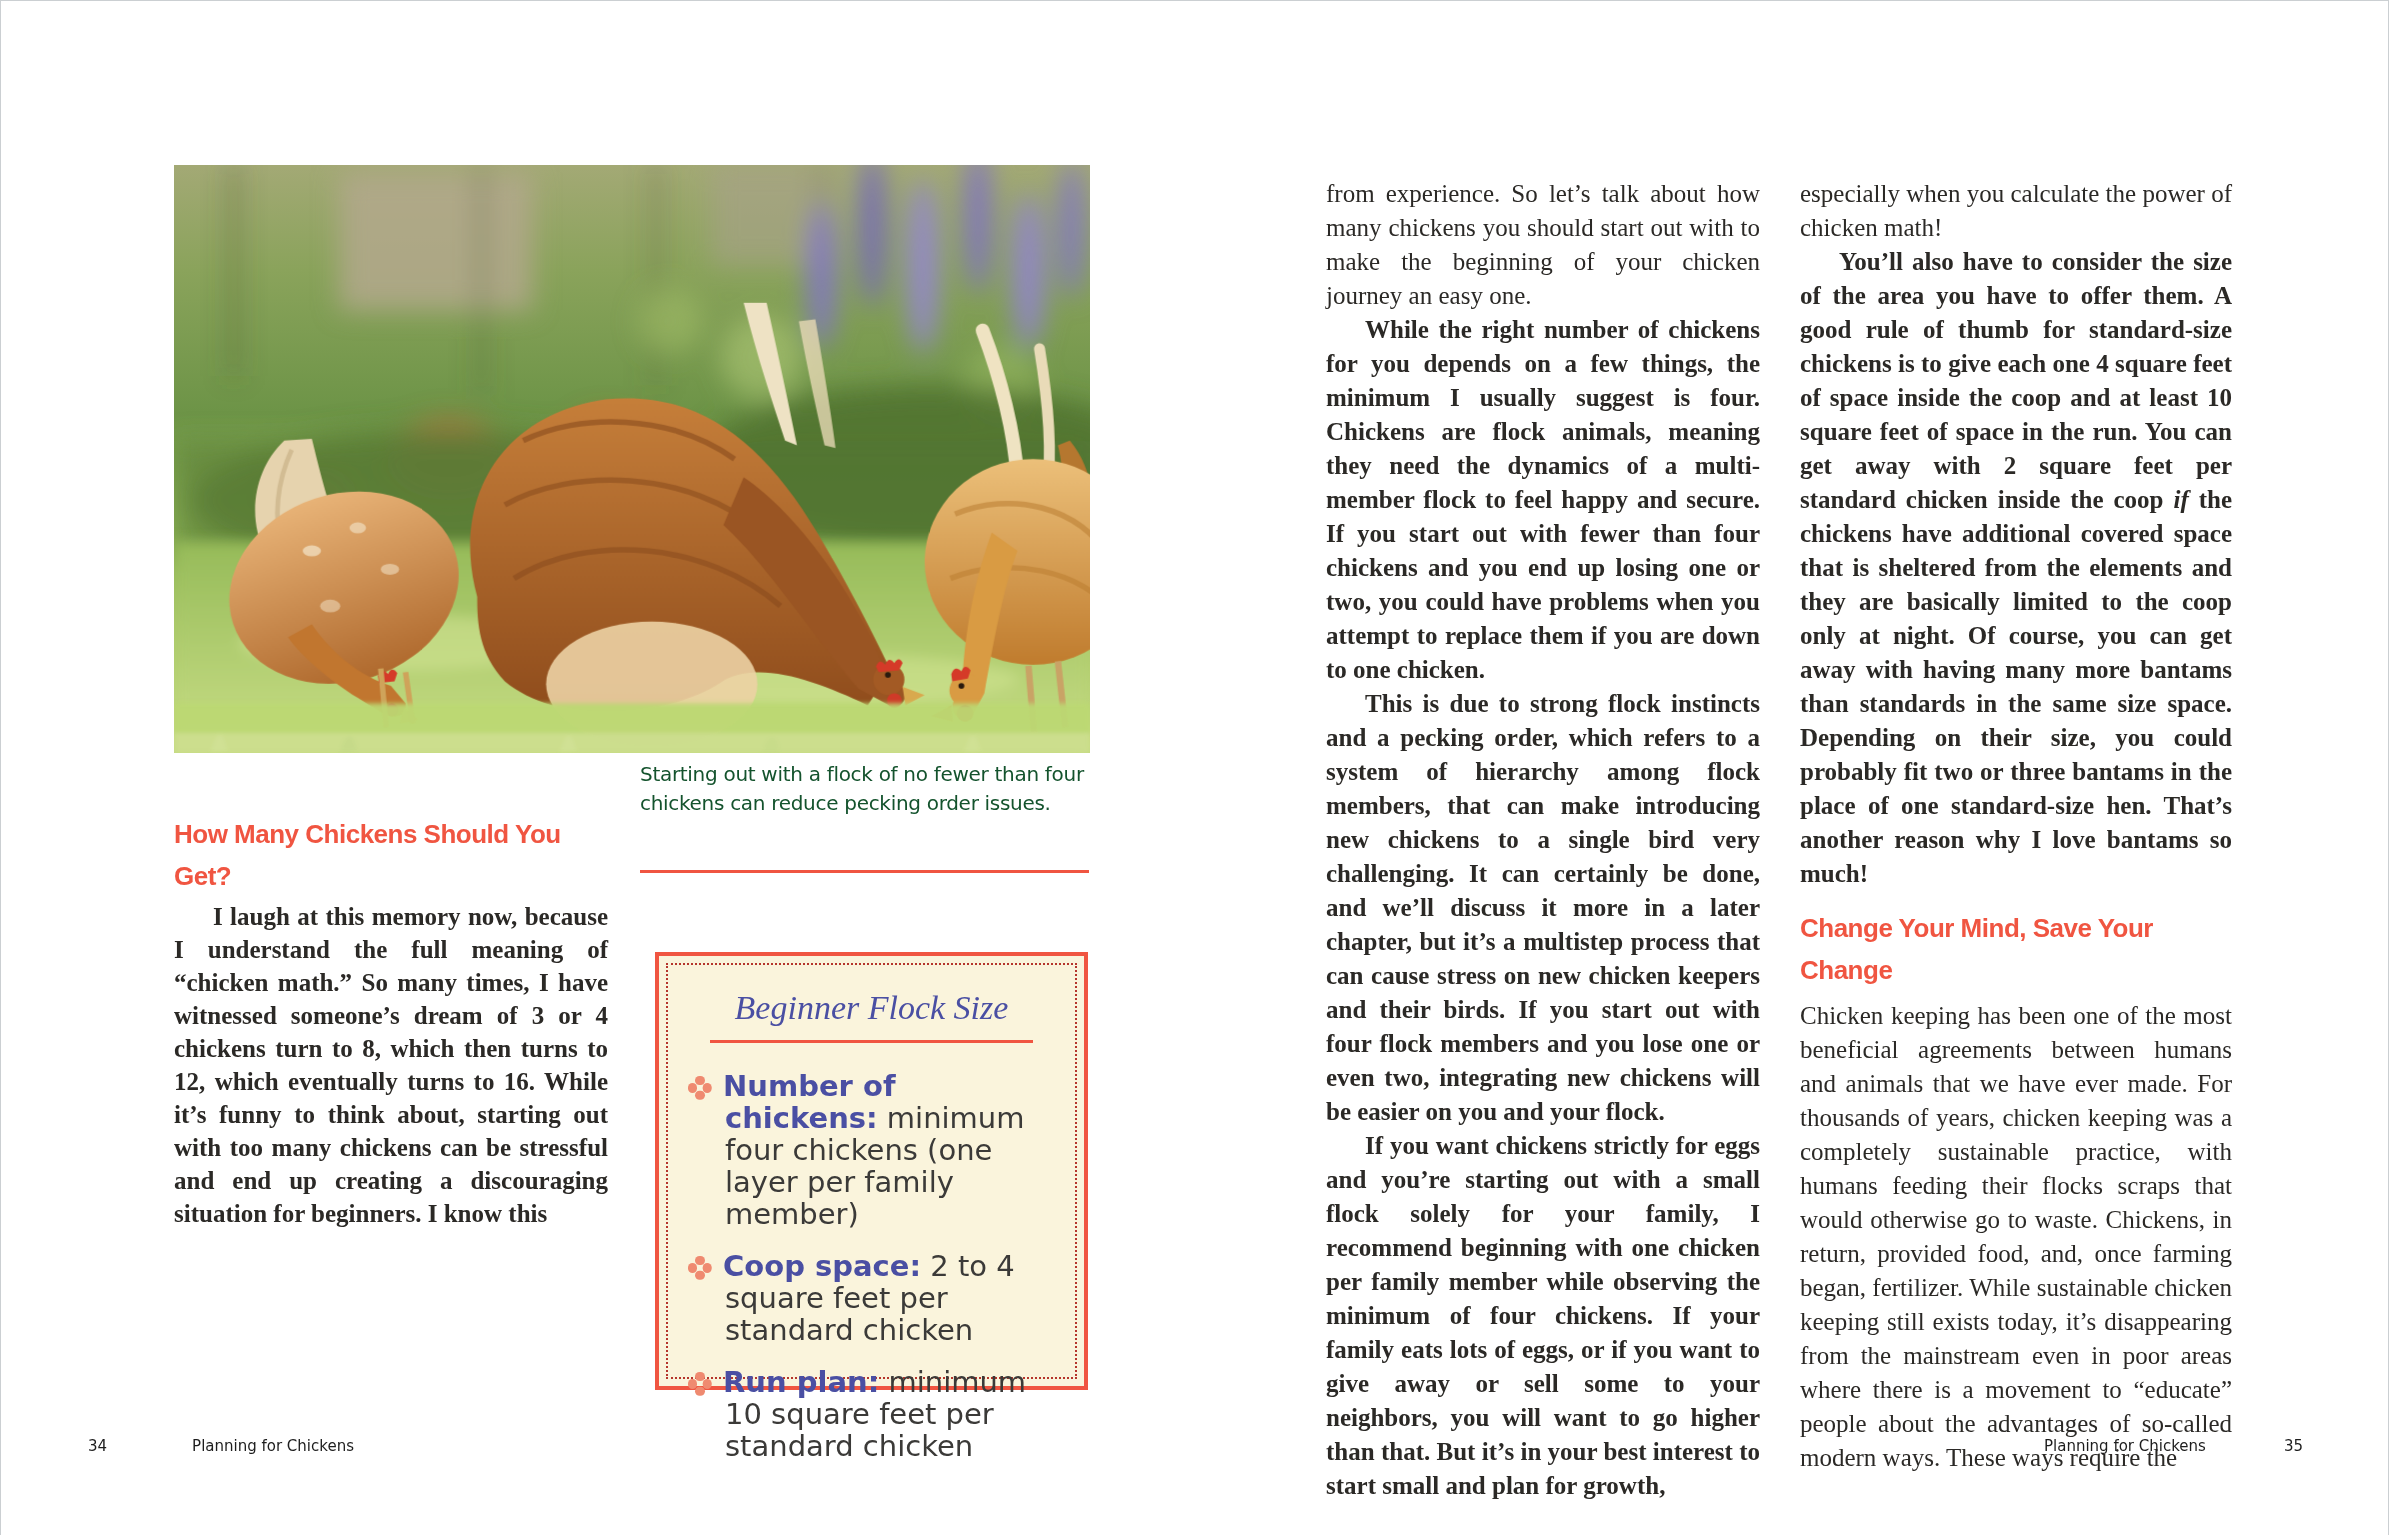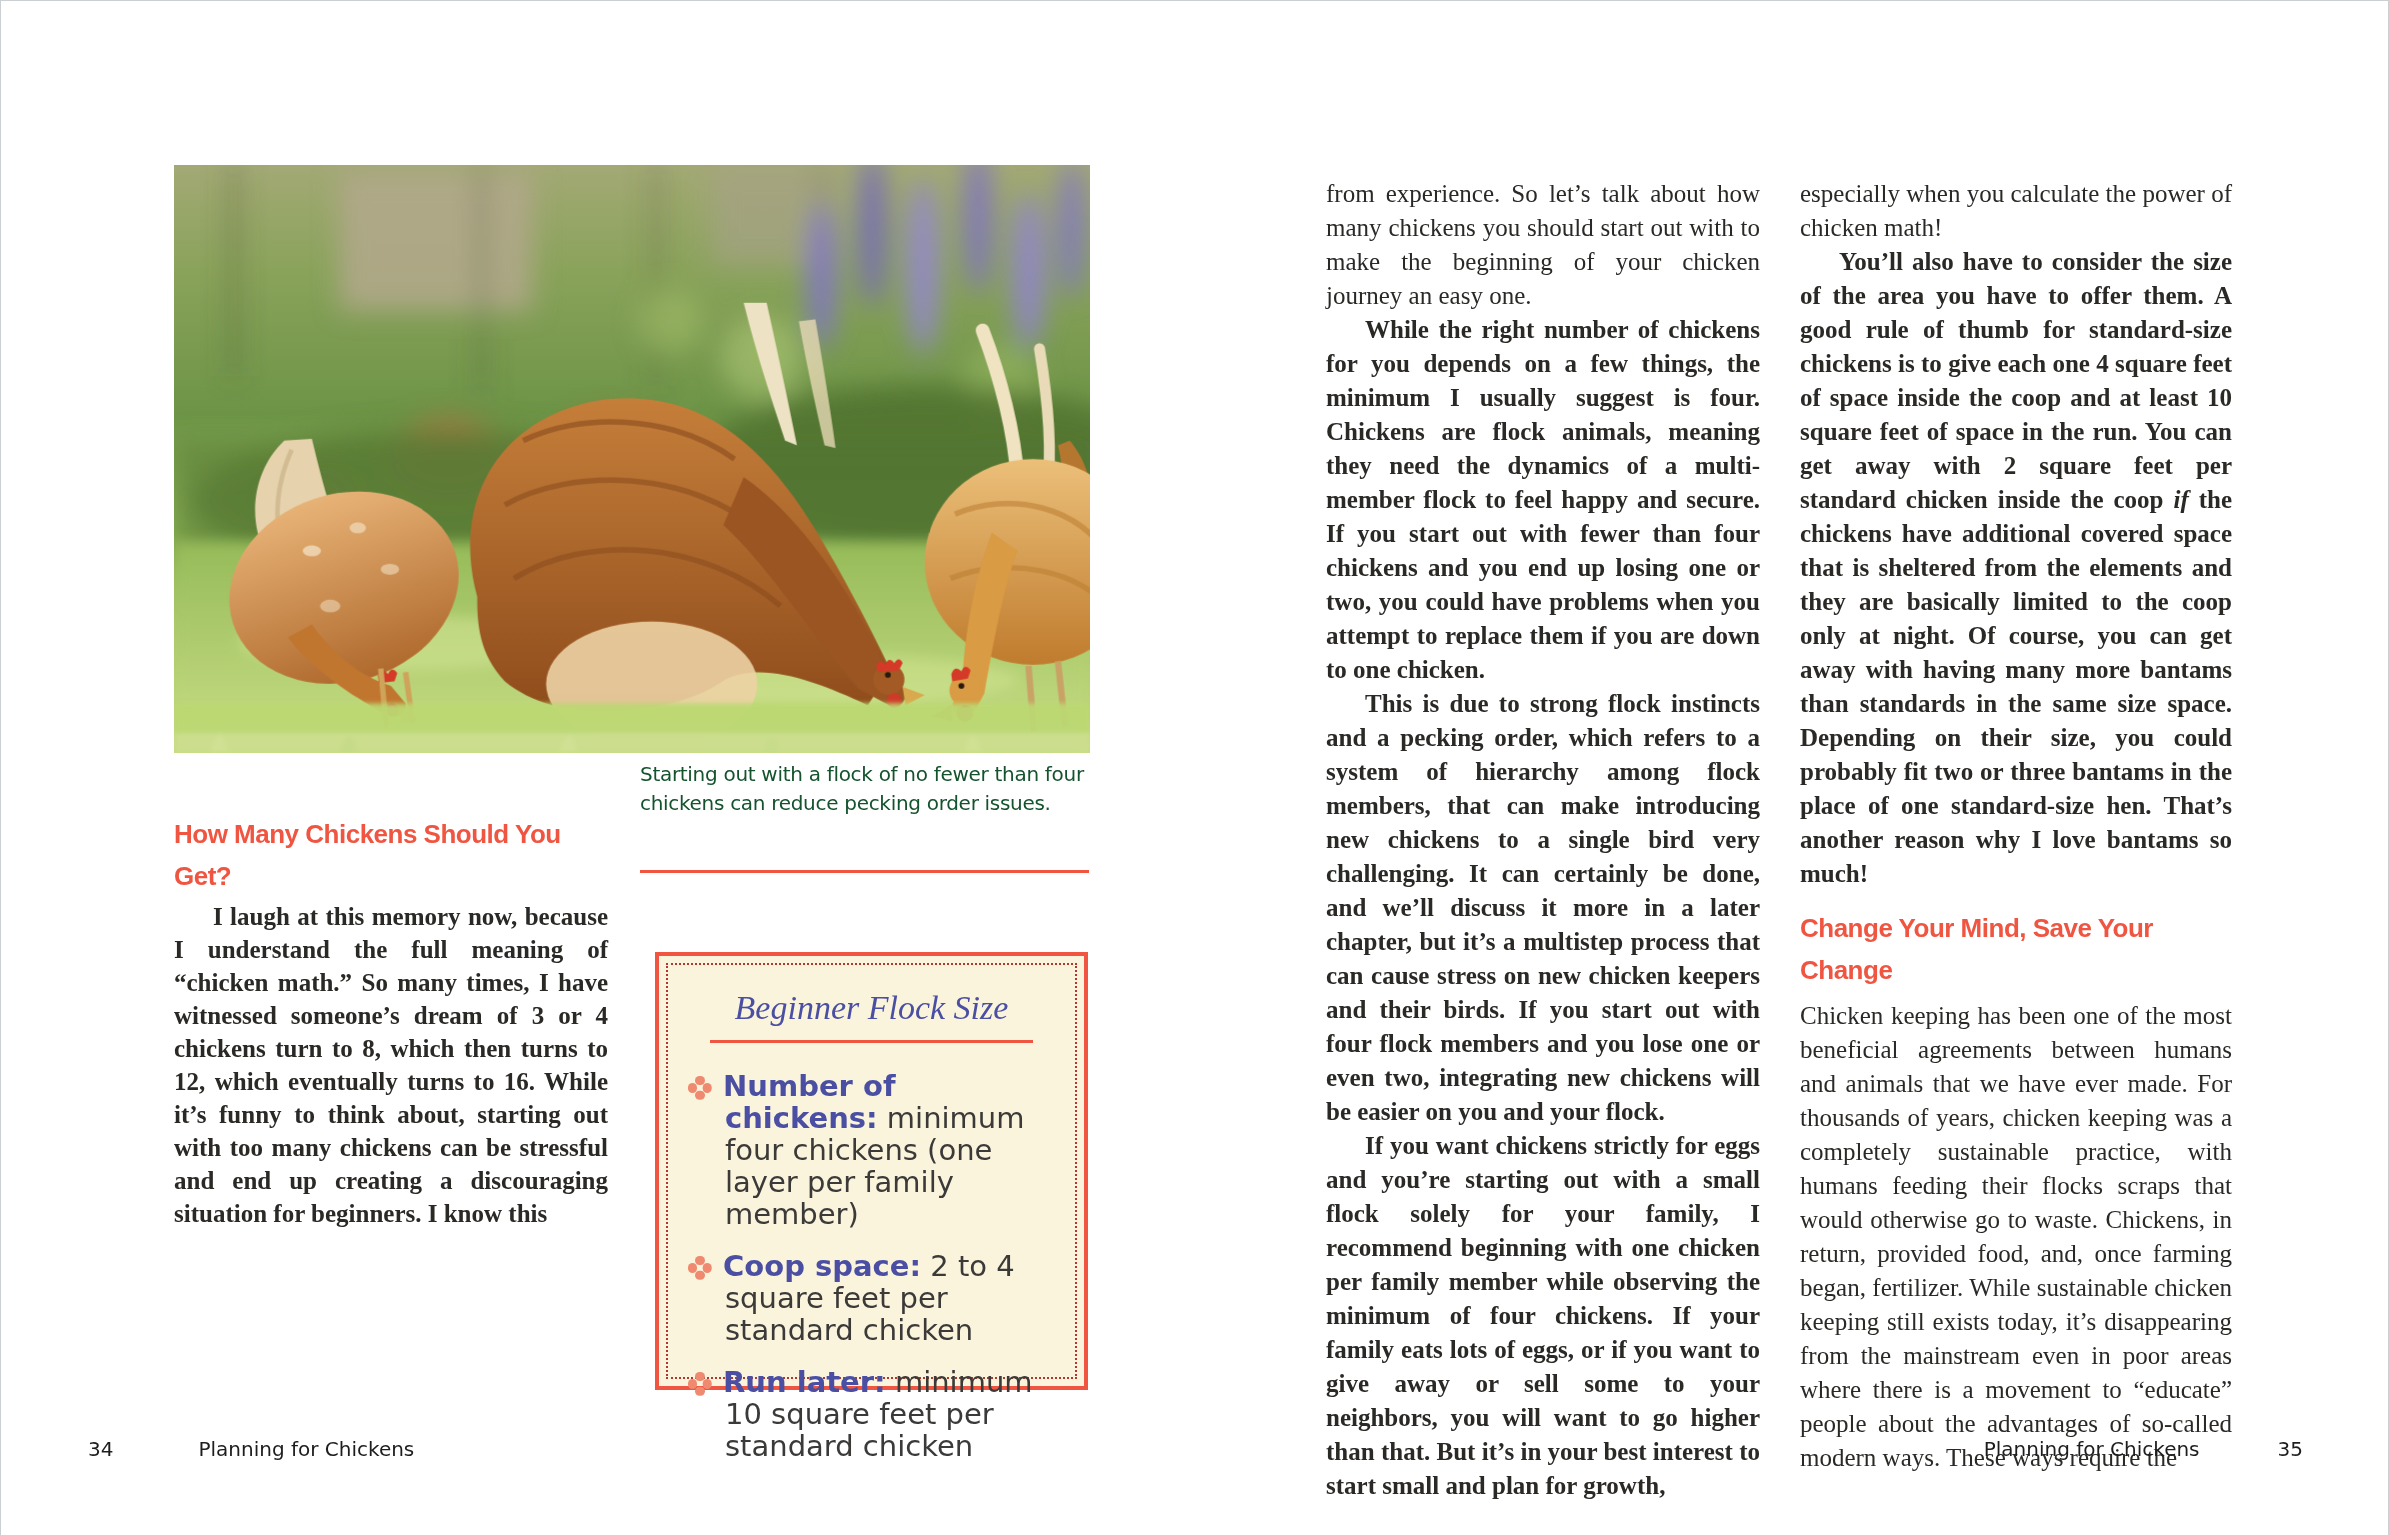--- a/index.html
+++ b/index.html
@@ -45,21 +45,21 @@
   .blabel{font-weight:bold;color:#4a4fa3;}
   .clover{display:inline-block;width:24px;height:24px;position:relative;
           margin-right:11px;vertical-align:-3.7px;}
   .clover::before{content:"";position:absolute;left:7.4px;top:0;width:9.2px;height:9.2px;
           border-radius:50%;background:#ef8a70;box-shadow:0 14.7px 0 #ef8a70;}
   .clover::after{content:"";position:absolute;left:0;top:7.4px;width:9.2px;height:9.2px;
           border-radius:50%;background:#ef8a70;box-shadow:14.7px 0 0 #ef8a70;}
 
   
   .footer{position:absolute;top:1436px;font-family:"DejaVu Sans", sans-serif;
-          font-size:20px;color:#1d1d1d;display:flex;align-items:center;}
+          font-size:15px;color:#1d1d1d;display:flex;align-items:center;}
   .footer-left{left:87px;gap:85px;}
   .footer-right{left:1838px;width:464px;justify-content:flex-end;gap:78px;}
 </style>
 </head>
 <body>
 
 <div id="canvas">
 
   <div class="photo">
     <svg viewBox="0 0 997 640" preserveAspectRatio="none">
@@ -201,21 +201,21 @@
     <p class="ind">I laugh at this memory now, because I understand the full meaning of “chicken math.” So many times, I have witnessed someone’s dream of 3 or 4 chickens turn to 8, which then turns to 12, which eventually turns to 16. While it’s funny to think about, starting out with too many chickens can be stressful and end up creating a discouraging situation for beginners. I know this</p>
   </div>
 
   <div class="sidebar">
     <div class="box-dotted"></div>
     <div class="box-content">
       <div class="box-title">Beginner Flock Size</div>
       <div class="box-rule"></div>
       <p class="bullet"><span class="clover"></span><span class="blabel">Number of chickens:</span><span> minimum four chickens (one layer per family member)</span></p>
       <p class="bullet"><span class="clover"></span><span class="blabel">Coop space:</span><span> 2 to 4 square feet per standard chicken</span></p>
-      <p class="bullet"><span class="clover"></span><span class="blabel">Run later:</span><span> minimum 10 square feet per standard chicken</span></p>
+      <p class="bullet"><span class="clover"></span><span class="blabel">Run plan:</span><span> minimum 10 square feet per standard chicken</span></p>
     </div>
   </div>
 
   <div class="bodycol col-r1">
     <p>from experience. So let’s talk about how many chickens you should start out with to make the beginning of your chicken journey an easy one.</p>
     <p class="ind">While the right number of chickens for you depends on a few things, the minimum I usually suggest is four. Chickens are flock animals, meaning they need the dynamics of a multi-member flock to feel happy and secure. If you start out with fewer than four chickens and you end up losing one or two, you could have problems when you attempt to replace them if you are down to one chicken.</p>
     <p class="ind">This is due to strong flock instincts and a pecking order, which refers to a system of hierarchy among flock members, that can make introducing new chickens to a single bird very challenging. It can certainly be done, and we’ll discuss it more in a later chapter, but it’s a multistep process that can cause stress on new chicken keepers and their birds. If you start out with four flock members and you lose one or even two, integrating new chickens will be easier on you and your flock.</p>
     <p class="ind">If you want chickens strictly for eggs and you’re starting out with a small flock solely for your family, I recommend beginning with one chicken per family member while observing the minimum of four chickens. If your family eats lots of eggs, or if you want to give away or sell some to your neighbors, you will want to go higher than that. But it’s in your best interest to start small and plan for growth,</p>
   </div>
 

